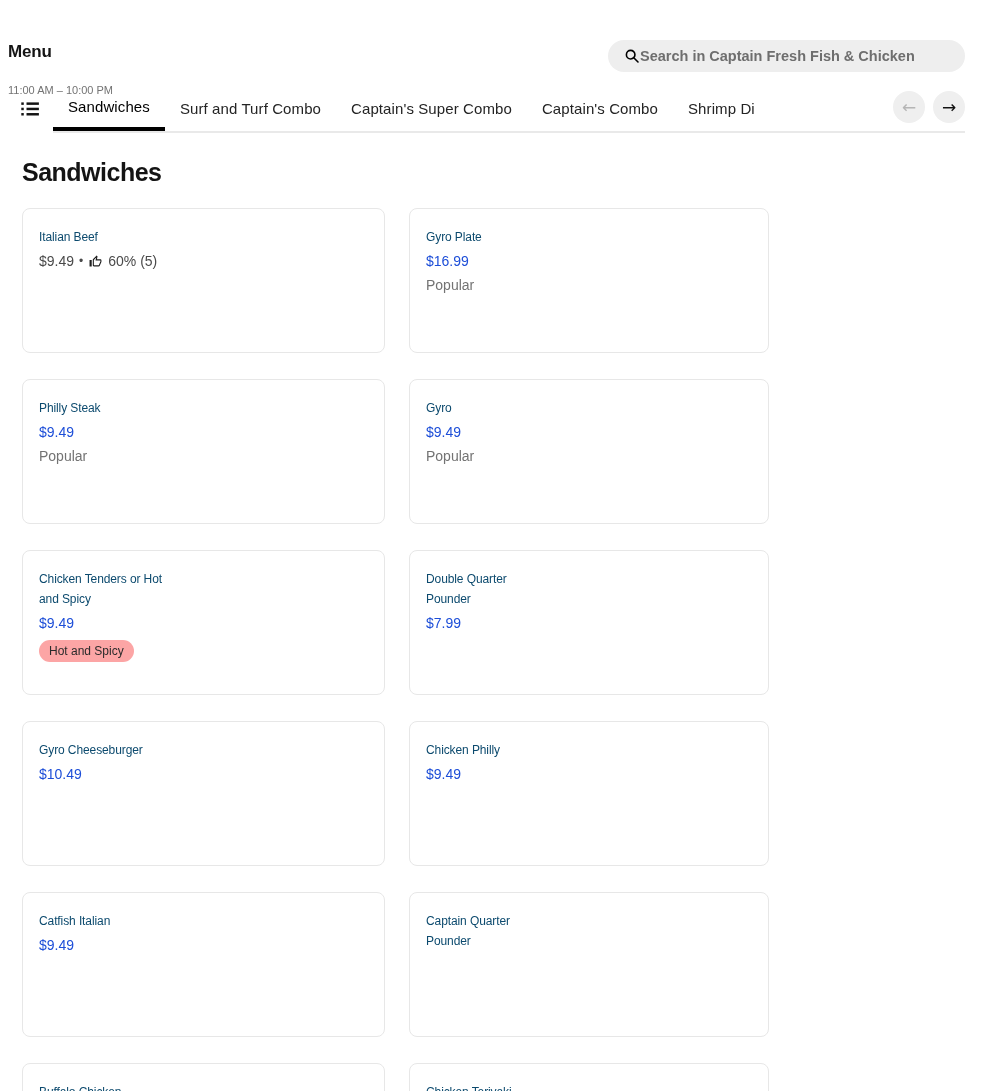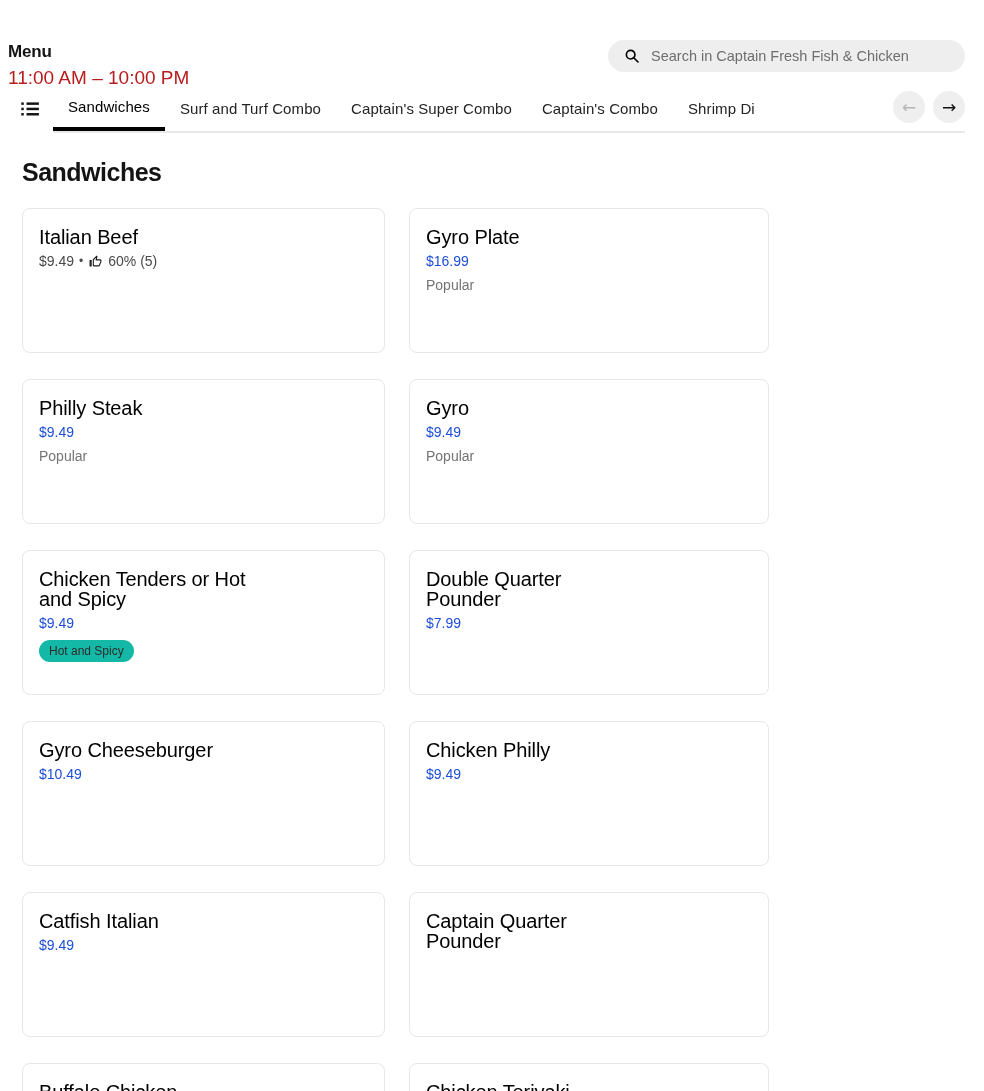--- a/index.html
+++ b/index.html
@@ -7,35 +7,35 @@
   body {
     width: 984px; height: 1091px;
     overflow: hidden; position: relative;
     font-family: "Liberation Sans", sans-serif;
     color: #1c1c1c;
   }
 
   
   .page-header { position: absolute; top: 42px; left: 8px; }
   .page-title { font-size: 17px; font-weight: 700; color: #141414; letter-spacing: -0.2px; }
-  .page-hours { margin-top: 5px; font-size: 19px; color: #b91c1c; }
+  .page-hours { margin-top: 22px; font-size: 11px; color: #737373; }
 
   .searchbar {
     position: absolute; top: 40px; right: 19px;
     width: 357px; height: 32px;
     background: #eeeeee; border-radius: 16px;
     display: flex; align-items: center;
     padding: 0 14px 0 16px;
   }
   .searchbar svg { flex: 0 0 auto; }
   .searchbar input {
-    flex: 1; margin-left: 11px;
+    flex: 1; 
     border: none; outline: none; background: transparent;
     font-family: "Liberation Sans", sans-serif;
-    font-size: 14.5px; color: #1c1c1c;
+    font-size: 14.5px; color: #1c1c1c; font-weight: bold;
   }
   .searchbar input::placeholder { color: #6e6e6e; opacity: 1; }
 
   
   .tabbar { position: absolute; top: 85px; left: 0; width: 984px; height: 48px; }
   .list-icon-btn {
     position: absolute; left: 18px; top: 12px;
     width: 24px; height: 24px;
     background: none; border: none; cursor: pointer;
     display: flex; align-items: center; justify-content: center;
@@ -85,37 +85,37 @@
     grid-auto-rows: 145px;
   }
   .card {
     border: 1px solid #e7e7e7; border-radius: 8px;
     background: #ffffff;
     padding: 18px 16px 0 16px;
     cursor: pointer;
     overflow: hidden;
   }
   .card-title {
-    font-size: 20px; font-weight: 500; color: #000000;
+    font-size: 12px; font-weight: 500; color: #0c4a6e;
     line-height: 20px; letter-spacing: -0.1px;
     white-space: pre-line;
     max-width: 230px;
   }
   .card-meta {
     margin-top: 6px;
     display: flex; align-items: center; gap: 5px;
     font-size: 14px; color: #4a4a4a;
   }
   .card-price { margin-top: 6px; font-size: 14px; color: #1d4ed8; }
   .meta-dot { font-size: 12px; color: #4a4a4a; }
   .thumb-icon { margin: 0 1px; display: inline-block; }
   .card-badge { margin-top: 8px; font-size: 14px; font-weight: 500; color: #737373; }
   .card-tag {
     margin-top: 9px; display: inline-block;
-    background: #14b8a6; border-radius: 12px;
+    background: #fca5a5; border-radius: 12px;
     padding: 4px 10px;
     font-size: 12px; font-weight: 500; color: #2b2b2b;
   }
 </style>
 </head>
 <body>
 
 <header class="page-header">
   <div class="page-title">Menu</div>
   <div class="page-hours">11:00 AM – 10:00 PM</div>

